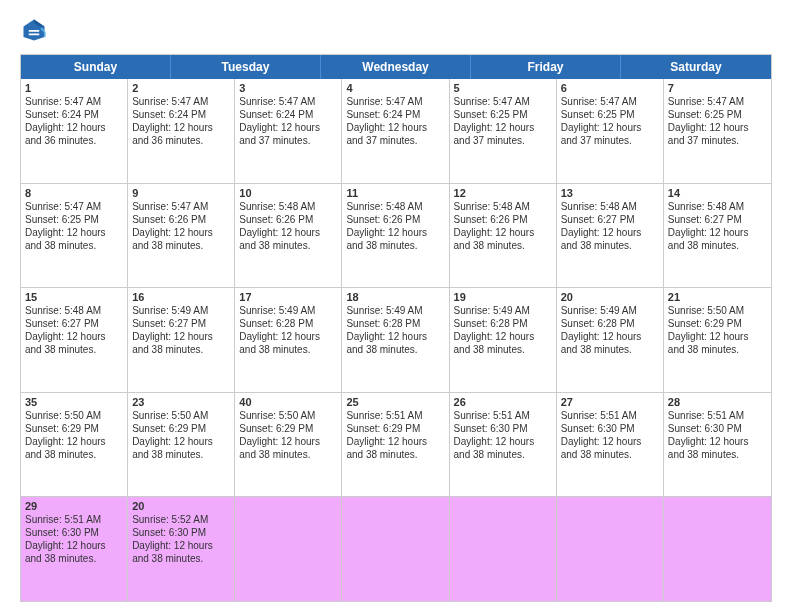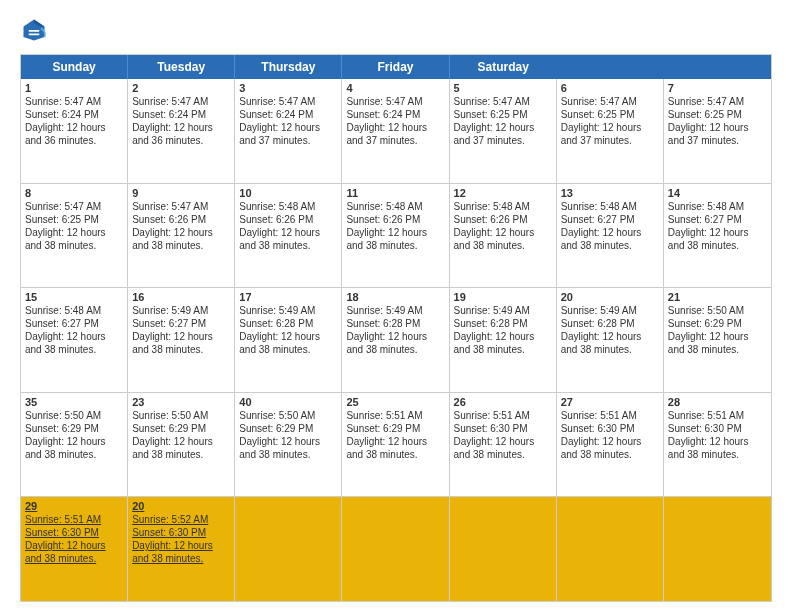--- a/index.html
+++ b/index.html
@@ -54,21 +54,21 @@
       color: #555;
     }
     .calendar {
       flex: 1;
       display: flex;
       flex-direction: column;
       border: 1px solid #ccc;
     }
     .cal-header {
       display: grid;
-      grid-template-columns: repeat(7, 1fr);
+      grid-template-columns: repeat(5, 1fr);
       background: #2a6db5;
     }
     .cal-header-cell {
       color: #fff;
       font-weight: bold;
       font-size: 12px;
       text-align: center;
       padding: 5px 2px;
       border-right: 1px solid #4a8dd5;
     }
@@ -101,22 +101,21 @@
       font-weight: bold;
       display: block;
       margin-bottom: 1px;
     }
     .cell-text {
       font-size: 10px;
       line-height: 1.3;
       color: #333;
     }
     .last-row .cal-cell {
-      background: #eab308;
-      text-decoration: underline;
+      background: #f0abfc;
     }
   </style>
 </head>
 <body>
 
 <div class="page">
   <div class="header">
     <div class="logo">
       <svg class="logo-icon" viewBox="0 0 32 32">
         <polygon points="16,4 28,12 28,24 16,28 4,24 4,12" fill="#2a6db5"></polygon>
@@ -133,21 +132,21 @@
     <div class="title-block">
       <div class="main-title"></div>
       <div class="subtitle"></div>
     </div>
   </div>
 
   <div class="calendar">
     <div class="cal-header">
     <div class="cal-header-cell">Sunday</div>
         <div class="cal-header-cell">Tuesday</div>
-        <div class="cal-header-cell">Thursday</div>
+        <div class="cal-header-cell">Wednesday</div>
         <div class="cal-header-cell">Friday</div>
         <div class="cal-header-cell">Saturday</div>
       </div>
     <div class="cal-body">
     <div class="cal-row">
           <div class="cal-cell">
             <span class="day-num">1</span>
             <div class="cell-text" style="white-space: pre-line;">Sunrise: 5:47 AM
 Sunset: 6:24 PM
 Daylight: 12 hours

